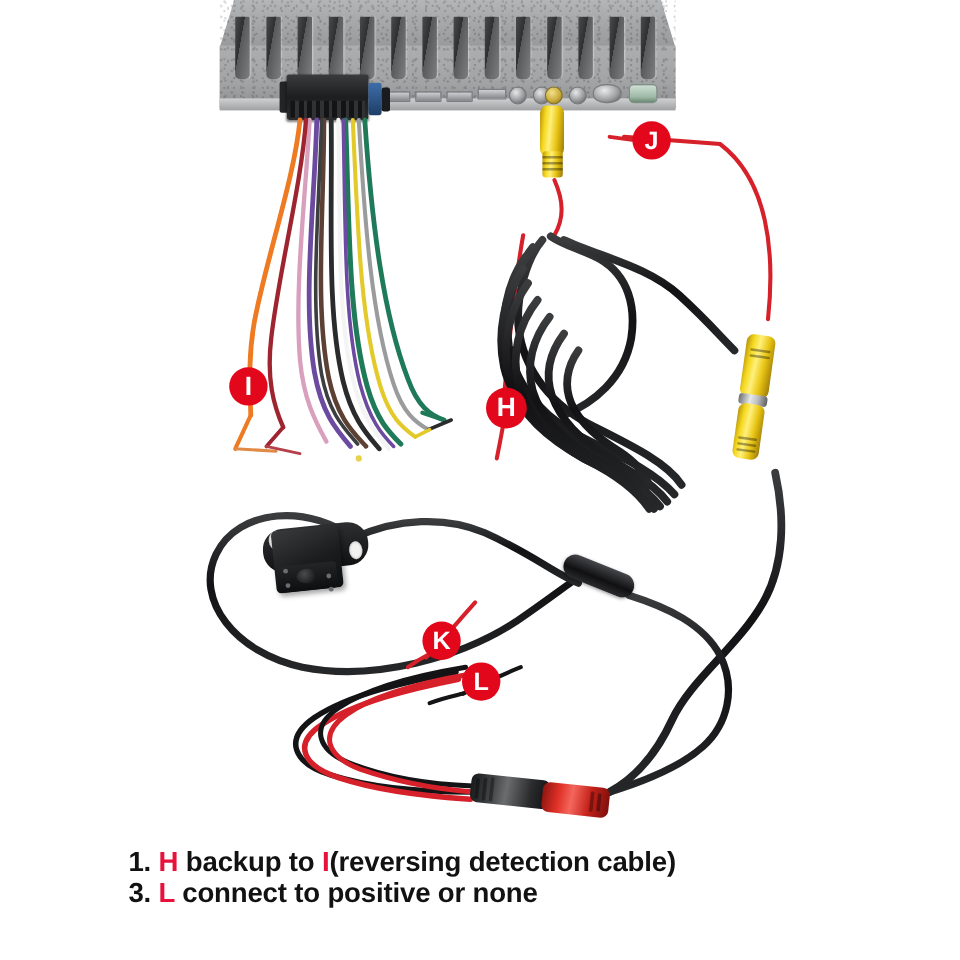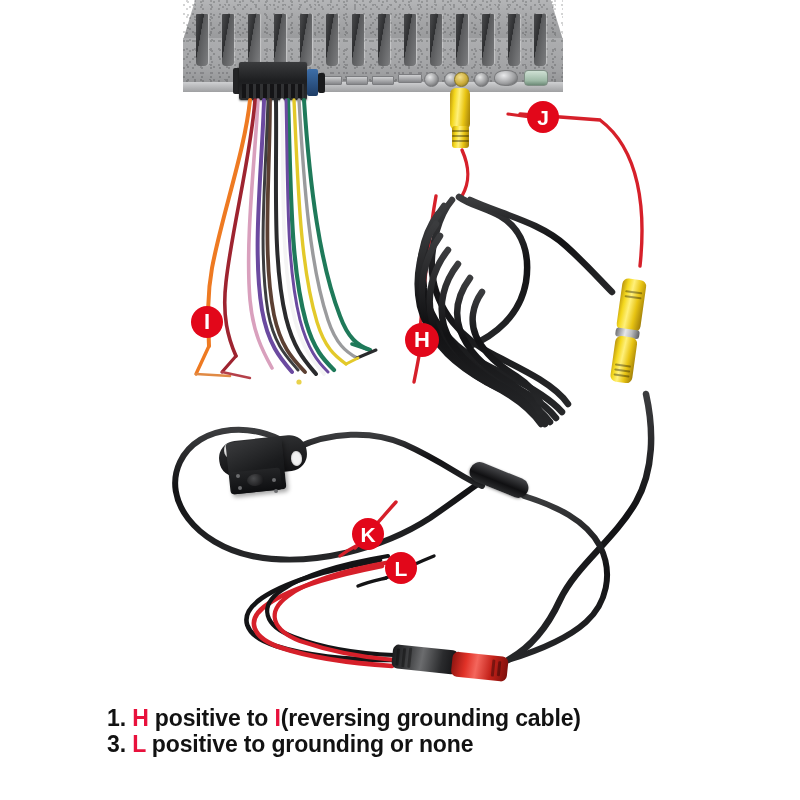--- a/index.html
+++ b/index.html
@@ -273,17 +273,17 @@
 
   <div id="badges">
       <div class="badge" style="left: 405px; top: 323px; height: 34px; width: 34px; font-size: 22px; background: rgb(226, 7, 26);">H</div>
       <div class="badge" style="left: 191px; top: 306px; height: 32px; width: 32px; font-size: 22px; background: rgb(226, 7, 26);">I</div>
       <div class="badge" style="left: 527px; top: 101px; height: 32px; width: 32px; font-size: 21px; background: rgb(226, 7, 26);">J</div>
       <div class="badge" style="left: 352px; top: 518px; height: 32px; width: 32px; font-size: 21px; background: rgb(226, 7, 26);">K</div>
       <div class="badge" style="left: 385px; top: 552px; height: 32px; width: 32px; font-size: 21px; background: rgb(226, 7, 26);">L</div>
     </div>
 
   <div class="caption" id="caption">
-      <div class="ln"><span>1. </span><span class="k">H</span><span> positive to </span><span class="k">I</span><span>(reversing grounding cable)</span></div>
-      <div class="ln"><span>3. </span><span class="k">L</span><span> positive to grounding or none</span></div>
+      <div class="ln"><span>1. </span><span class="k">H</span><span> backup to </span><span class="k">I</span><span>(reversing detection cable)</span></div>
+      <div class="ln"><span>3. </span><span class="k">L</span><span> connect to positive or none</span></div>
     </div>
 
 </div>
 
 </body></html>

